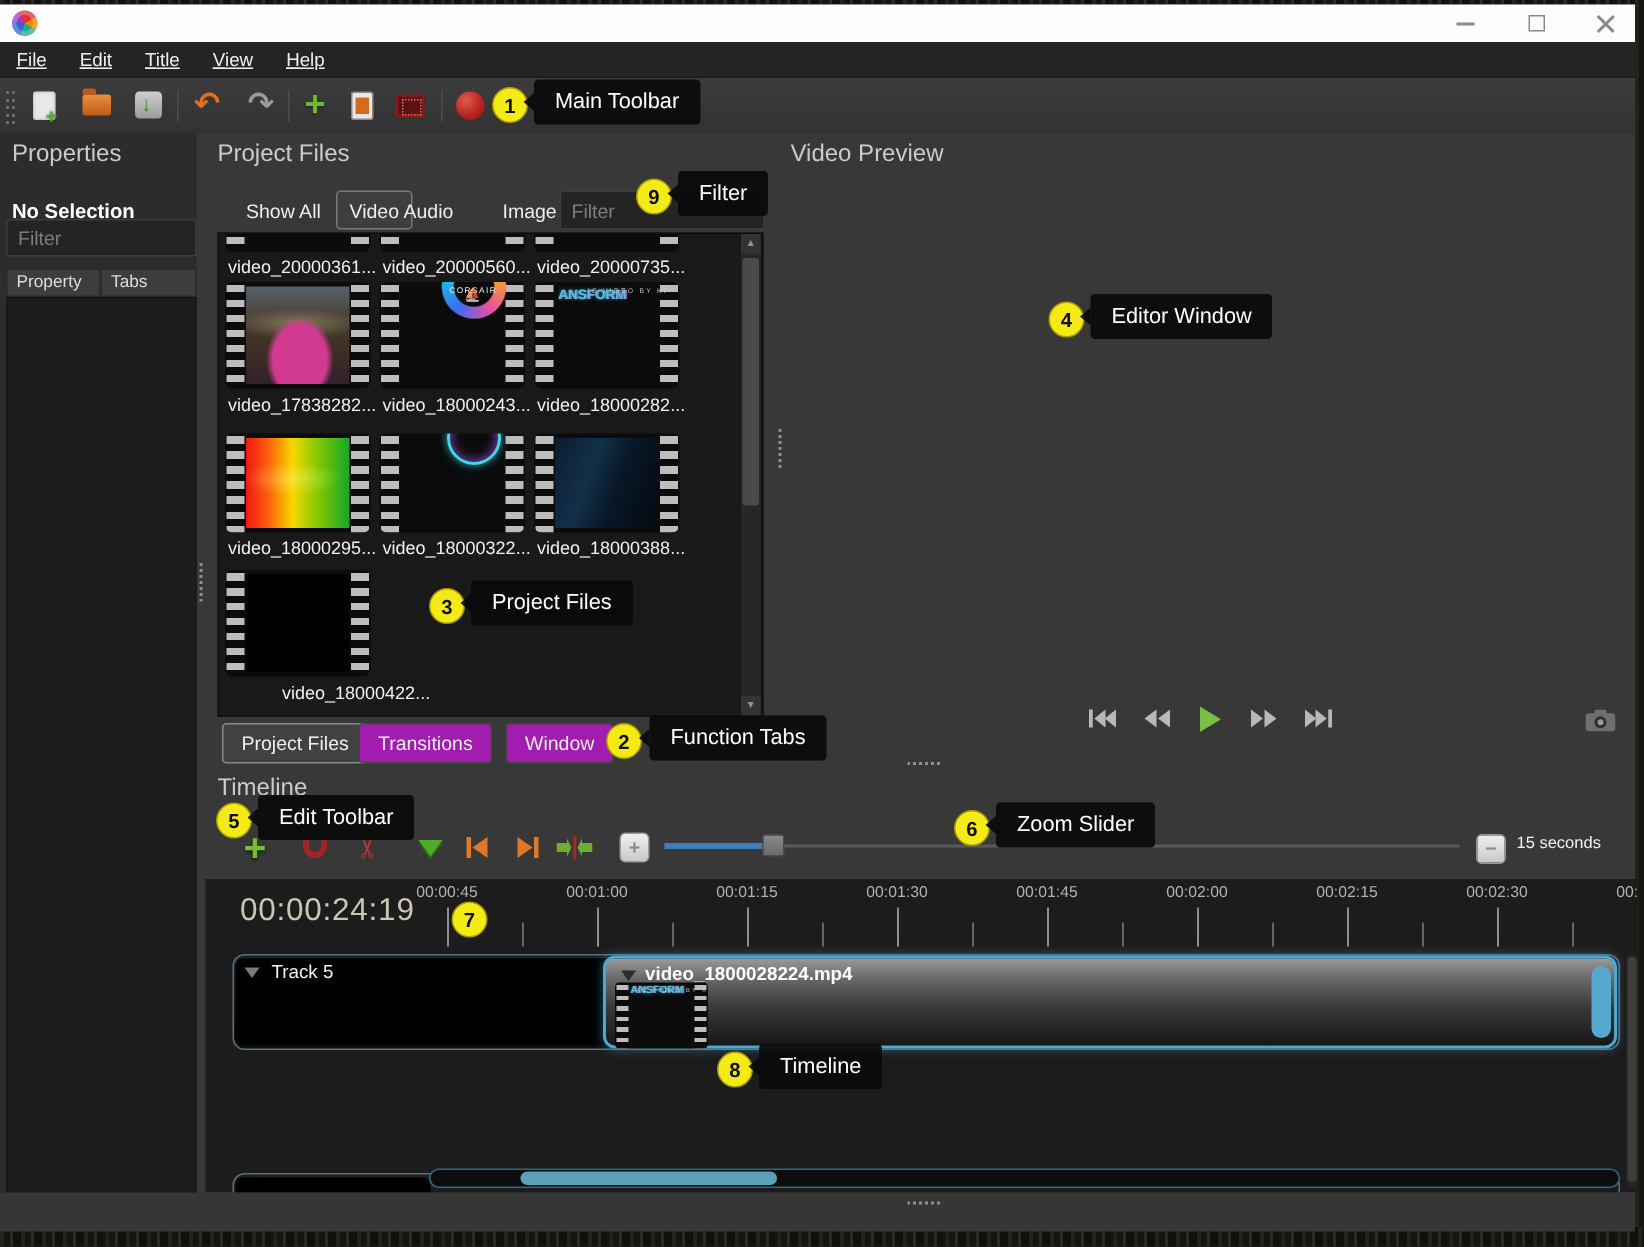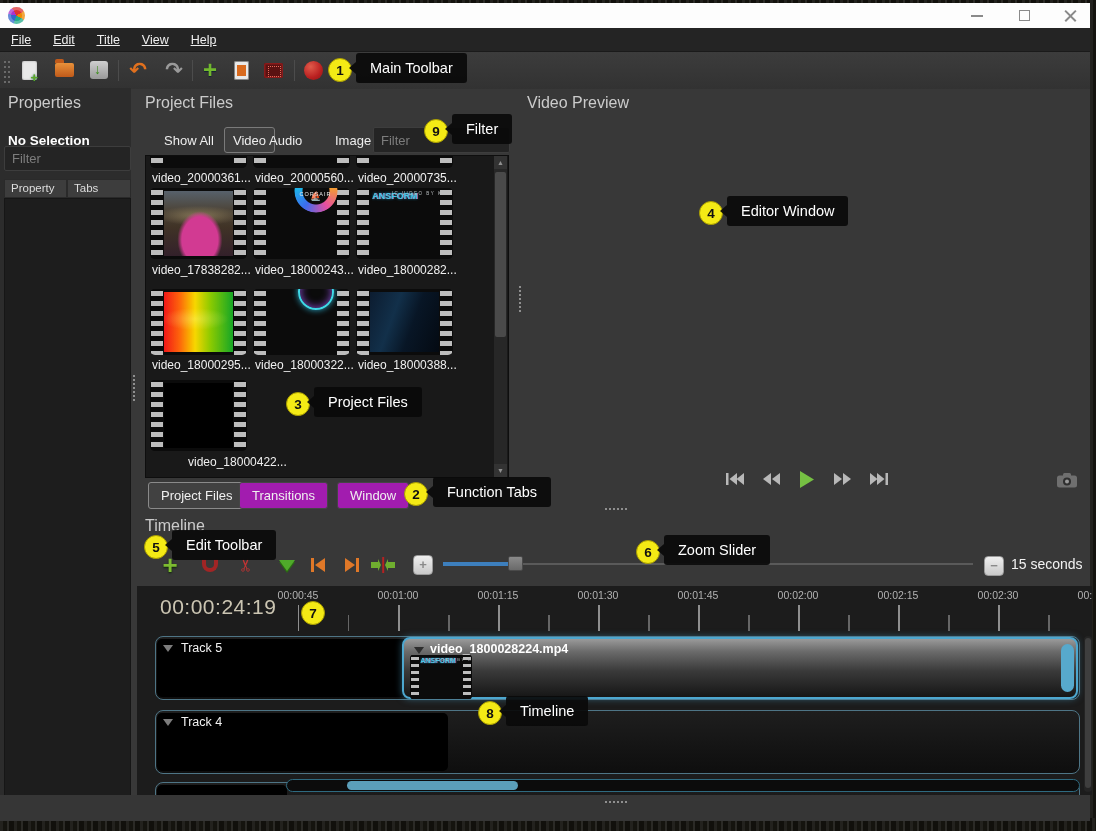--- a/index.html
+++ b/index.html
@@ -127,21 +127,21 @@
   
   .edit-btn { position:absolute; top:550px; width:24px; height:24px; display:flex; align-items:center; justify-content:center; }
   .ic-plus-big { color:#7dbb31; font-size:26px; font-weight:bold; line-height:22px; text-shadow:0 1px 2px #0a2505; }
   .ic-magnet { position:relative; width:16px; height:13px; border:4px solid #b42222; border-bottom:none; border-radius:9px 9px 0 0; transform:rotate(180deg); opacity:.85; }
   .ic-scissors { color:#c23333; font-size:18px; transform:rotate(-90deg); }
   .ic-funnel { width:0; height:0; border-left:8px solid transparent; border-right:8px solid transparent; border-top:11px solid #4faa2a; filter:drop-shadow(0 2px 0 #2a6a12); }
   .ic-slider-box { width:20px; height:20px; background:linear-gradient(#efefef,#c9c9c9); border:1px solid #9a9a9a; border-radius:4px; display:flex; align-items:center; justify-content:center; color:#8a8a8a; font-size:13px; font-weight:bold; line-height:10px; }
   .zoom-track { position:absolute; left:443px; top:560px; width:530px; height:2px; background:#5a5a5a; }
   .zoom-fill { position:absolute; left:443px; top:559px; width:70px; height:4px; background:#3d7fbd; }
   .zoom-handle { position:absolute; left:508px; top:553px; width:15px; height:15px; background:linear-gradient(#8a8a8a,#6a6a6a); border:1px solid #4a4a4a; border-radius:2px; }
-  .zoom-scale-label { position:absolute; left:1011px; top:553px; color:#f2f2f2; font-size:14px; }
+  .zoom-scale-label { position:absolute; left:1011px; top:553px; color:#f2f2f2; font-size:11px; }
 
   .tl-content { position:absolute; left:137px; top:583px; width:955px; height:209px; background:#1c1c1c; overflow:hidden; }
   .tl-bigtime { position:absolute; left:23px; top:9px; font-size:21px; letter-spacing:.5px; color:#cbc5b2; }
   .ruler-label { position:absolute; top:3px; width:70px; margin-left:-35px; text-align:center; font-size:10.5px; color:#b2b2b2; }
   .ticks-major { position:absolute; left:151px; top:19px; width:800px; height:26px;
       background:repeating-linear-gradient(90deg,#8f8f8f 0 1.5px, transparent 1.5px 100px); background-position:10px 0; }
   .ticks-minor { position:absolute; left:151px; top:29px; width:800px; height:16px;
       background:repeating-linear-gradient(90deg,#666 0 1.5px, transparent 1.5px 100px); background-position:60px 0; }
   .track { position:absolute; left:18px; width:925px; border:1px solid #4e7586; border-radius:8px; background:linear-gradient(#1e1e1e,#0e0e0e); height:64px; }
   .track-label { position:absolute; left:25px; top:4px; color:#f2f2f2; font-size:12.5px; }
@@ -447,25 +447,20 @@
       <span class="ruler-label" style="left:761px;">00:02:15</span>
       <span class="ruler-label" style="left:861px;">00:02:30</span>
       <span class="ruler-label" style="left:961px;">00:02:45</span>
 
       <div class="track" style="top:50px;">
         <div class="black-clip" style="left:1px;width:266px;"></div>
         <div class="chev" style="left:7px;top:8px;"></div>
         <div class="track-label">Track 5</div>
       </div>
 
-      <div class="track" style="top:124px;">
-        <div class="black-clip" style="left:1px;width:291px;"></div>
-        <div class="chev" style="left:7px;top:8px;"></div>
-        <div class="track-label">Track 4</div>
-      </div>
 
       <div class="track" style="top:196px;height:60px;">
         <div class="black-clip" style="left:1px;width:130px;"></div>
       </div>
 
       <div class="sel-clip">
         <div class="chev clip-chev"></div>
         <div class="clip-title">video_1800028224.mp4</div>
         <div class="clip-thumb">
           <div class="sprk l"></div>

